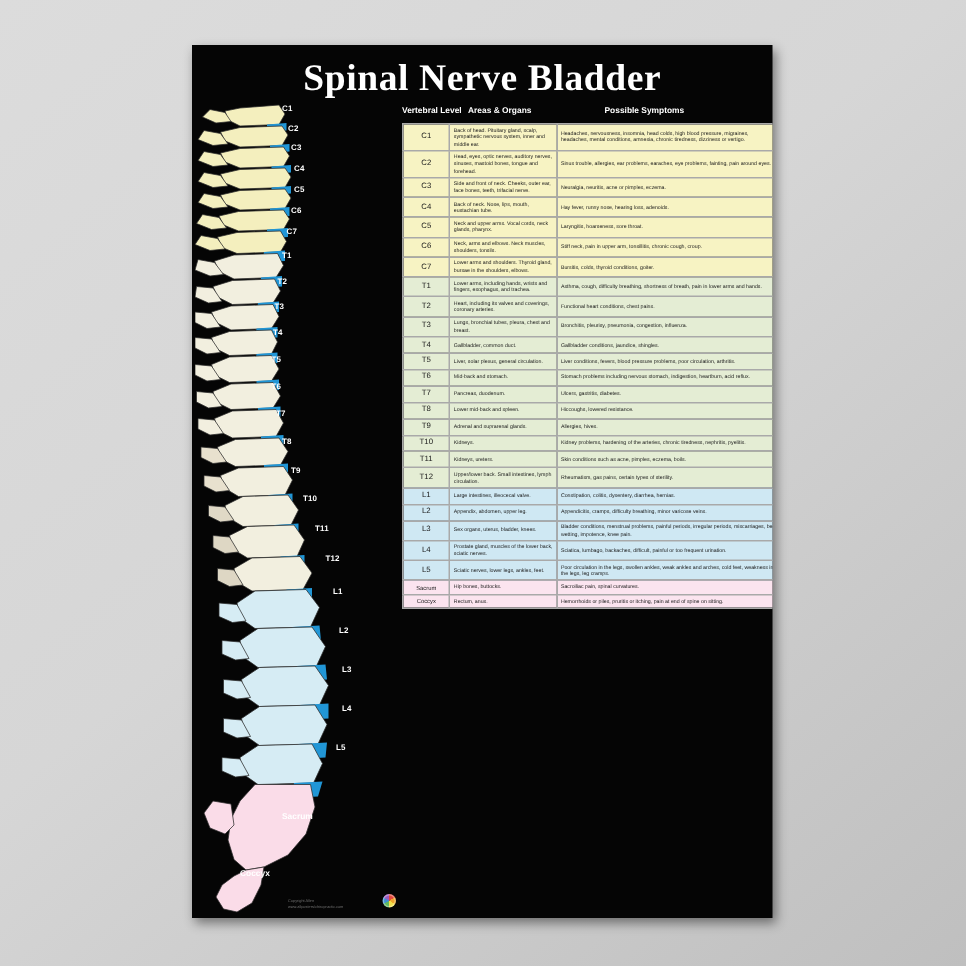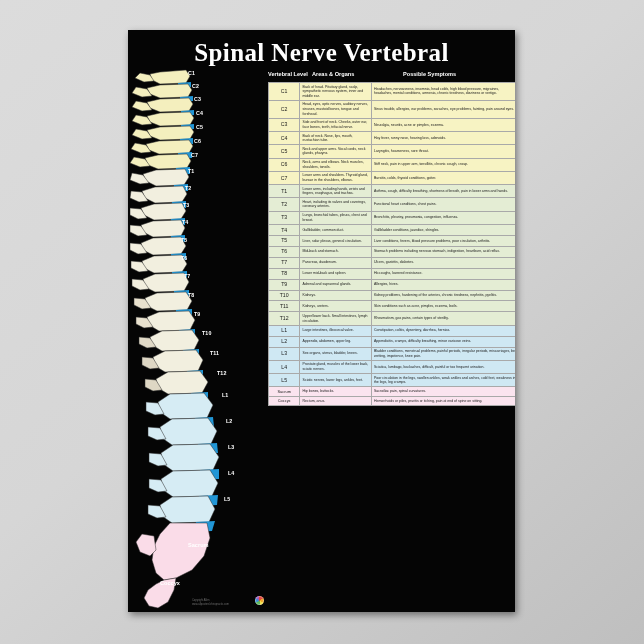--- a/index.html
+++ b/index.html
@@ -145,21 +145,21 @@
 
   td.lvl.small { font-size: 3.9px; }
 </style>
 </head>
 <body>
 
 <div id="stage">
 
   <div id="poster">
 
-    <div id="poster-title">Spinal Nerve Vertebral</div>
+    <div id="poster-title">Spinal Nerve Bladder</div>
 
     <div id="spine-panel">
       <svg id="spine-svg" width="138" height="544" viewBox="0 0 138 544">
         <defs>
           <g id="cerv-unit">
             <path d="M0,0 L30,0 L34,5 L30,11 L2,11 L-6,7 L-10,1 Z"></path>
           </g>
         </defs>
 
         <g stroke="#2b2b2b" stroke-width="0.5">

